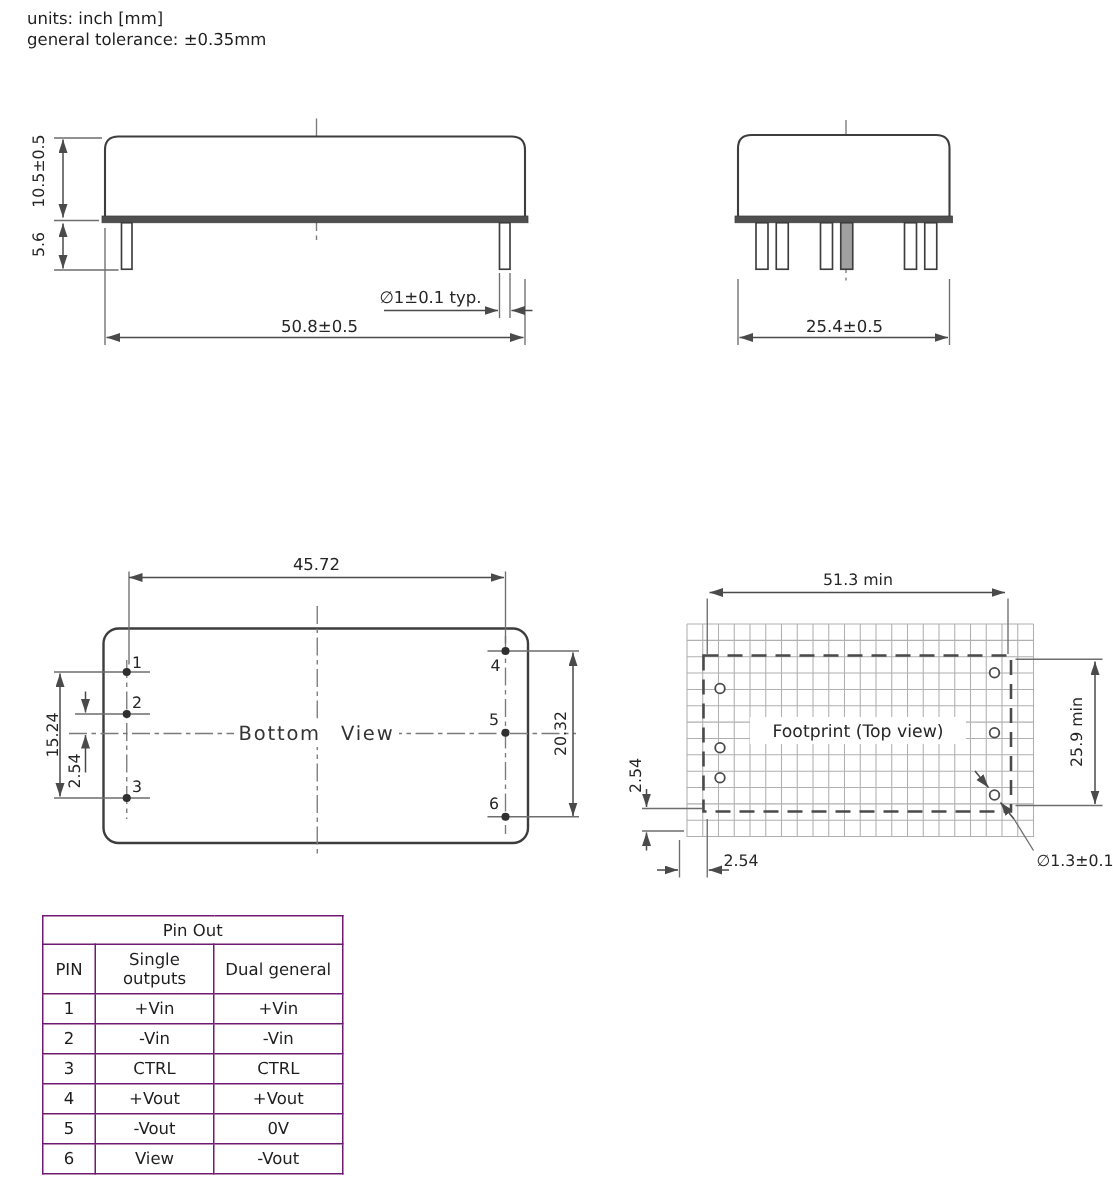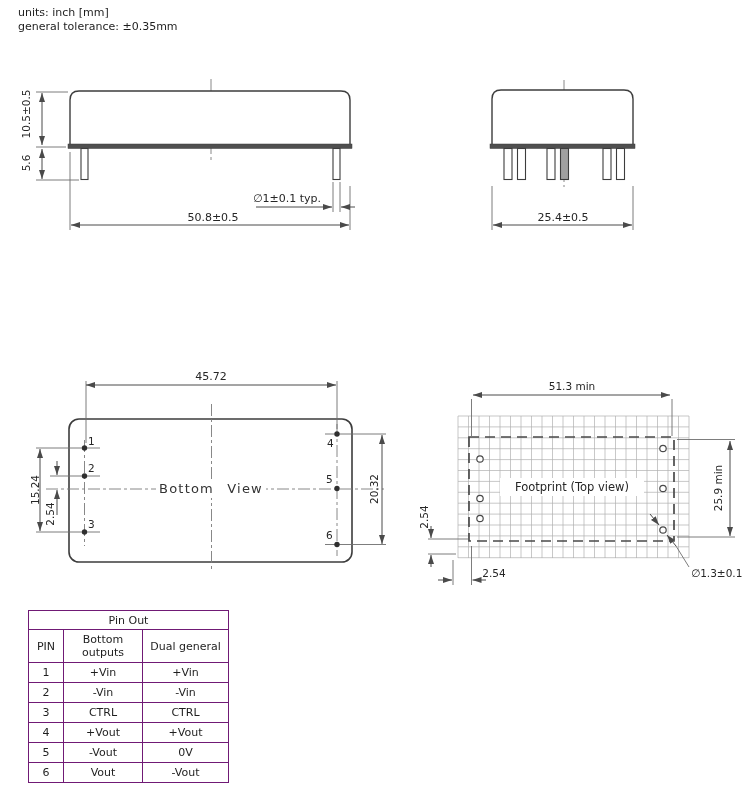--- a/index.html
+++ b/index.html
@@ -146,21 +146,21 @@
         <col class="c1">
         <col class="c2">
         <col class="c3">
       </colgroup>
     <tbody>
         <tr class="t-title">
       <td colspan="3">Pin Out</td>
     </tr>
     <tr class="t-head">
       <th>PIN</th>
-      <th>Bottom outputs</th>
+      <th>Single outputs</th>
       <th>Dual general</th>
     </tr>
     <tr class="t-row">
       <td>1</td>
       <td>+Vin</td>
       <td>+Vin</td>
     </tr>
     <tr class="t-row">
       <td>2</td>
       <td>-Vin</td>
@@ -176,19 +176,19 @@
       <td>+Vout</td>
       <td>+Vout</td>
     </tr>
     <tr class="t-row">
       <td>5</td>
       <td>-Vout</td>
       <td>0V</td>
     </tr>
     <tr class="t-row">
       <td>6</td>
-      <td>Vout</td>
+      <td>View</td>
       <td>-Vout</td>
     </tr>
   </tbody>
     </table>
 
 </div>
 
 </body></html>

